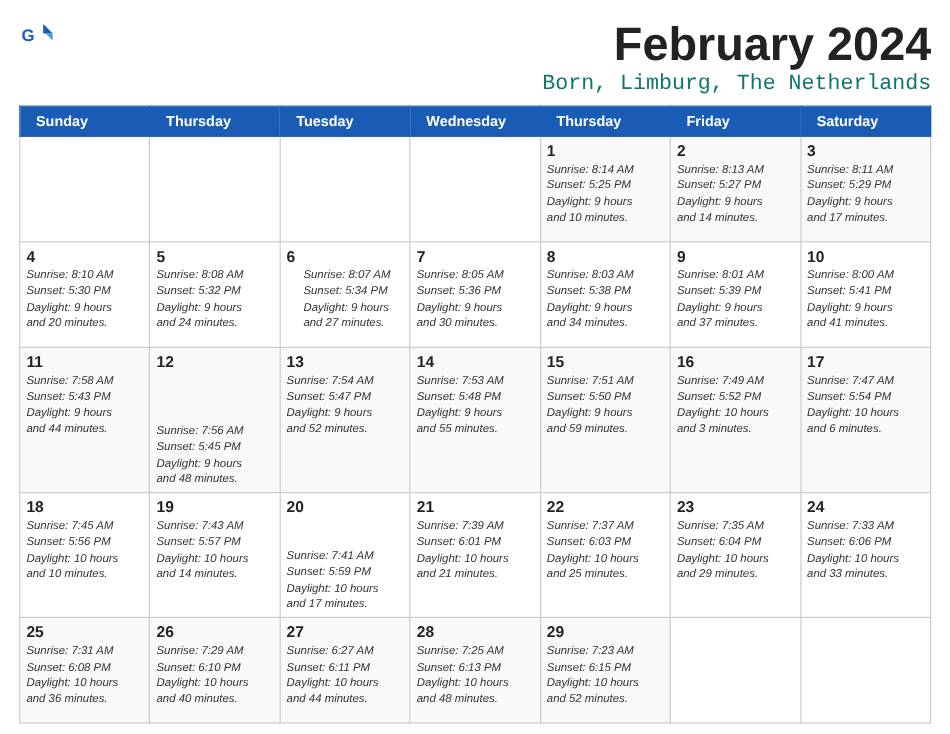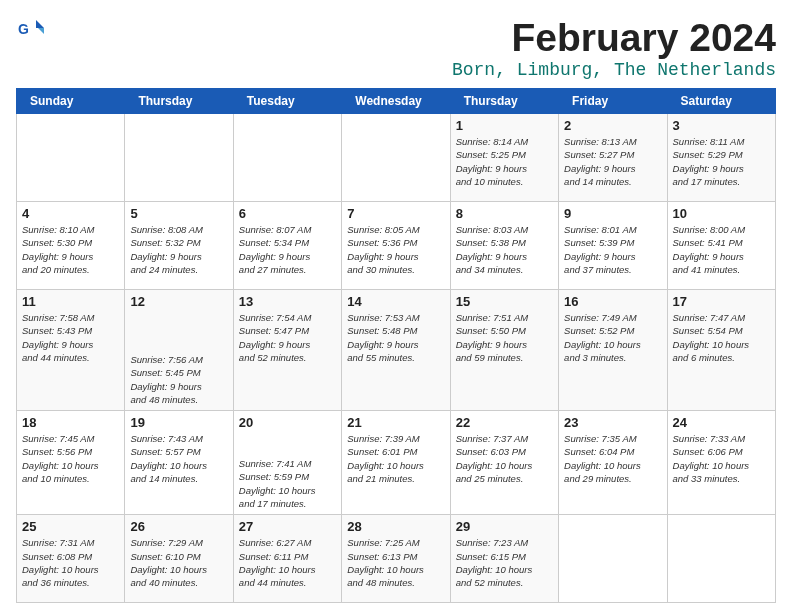--- a/index.html
+++ b/index.html
@@ -148,21 +148,21 @@
         </td>
         <td>
           <span class="day-number">5</span>
           <div class="day-info" style="white-space: pre-line;">Sunrise: 8:08 AM
 Sunset: 5:32 PM
 Daylight: 9 hours
 and 24 minutes.</div>
         </td>
         <td>
           <span class="day-number">6</span>
-          <div class="day-info" style="white-space: pre-line;">Sunrise: 8:07 AM
+          <div class="day-info" style="white-space: pre-line; margin-left: 14px;">Sunrise: 8:07 AM
 Sunset: 5:34 PM
 Daylight: 9 hours
 and 27 minutes.</div>
         </td>
         <td>
           <span class="day-number">7</span>
           <div class="day-info" style="white-space: pre-line;">Sunrise: 8:05 AM
 Sunset: 5:36 PM
 Daylight: 9 hours
 and 30 minutes.</div>

